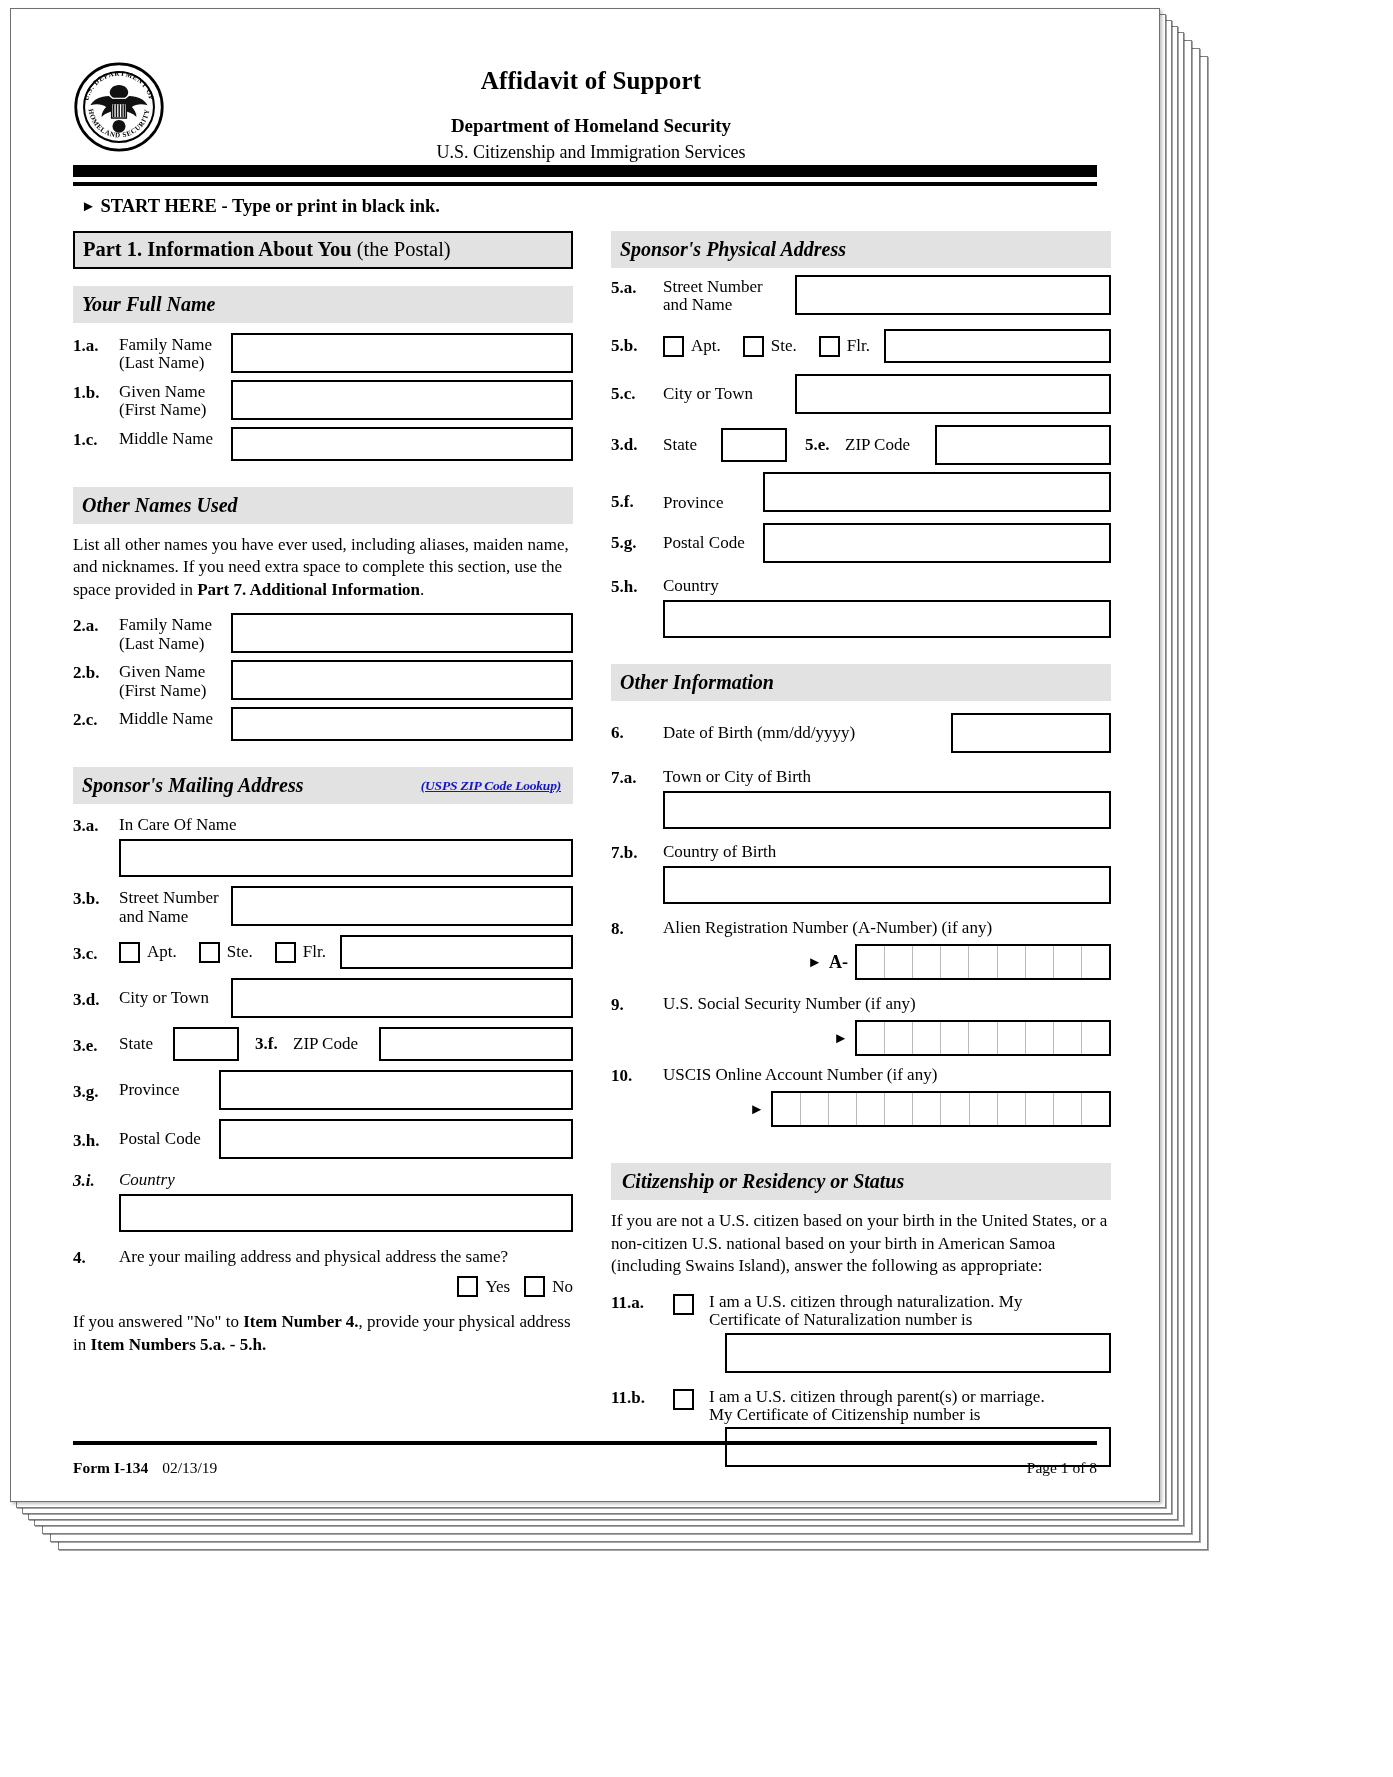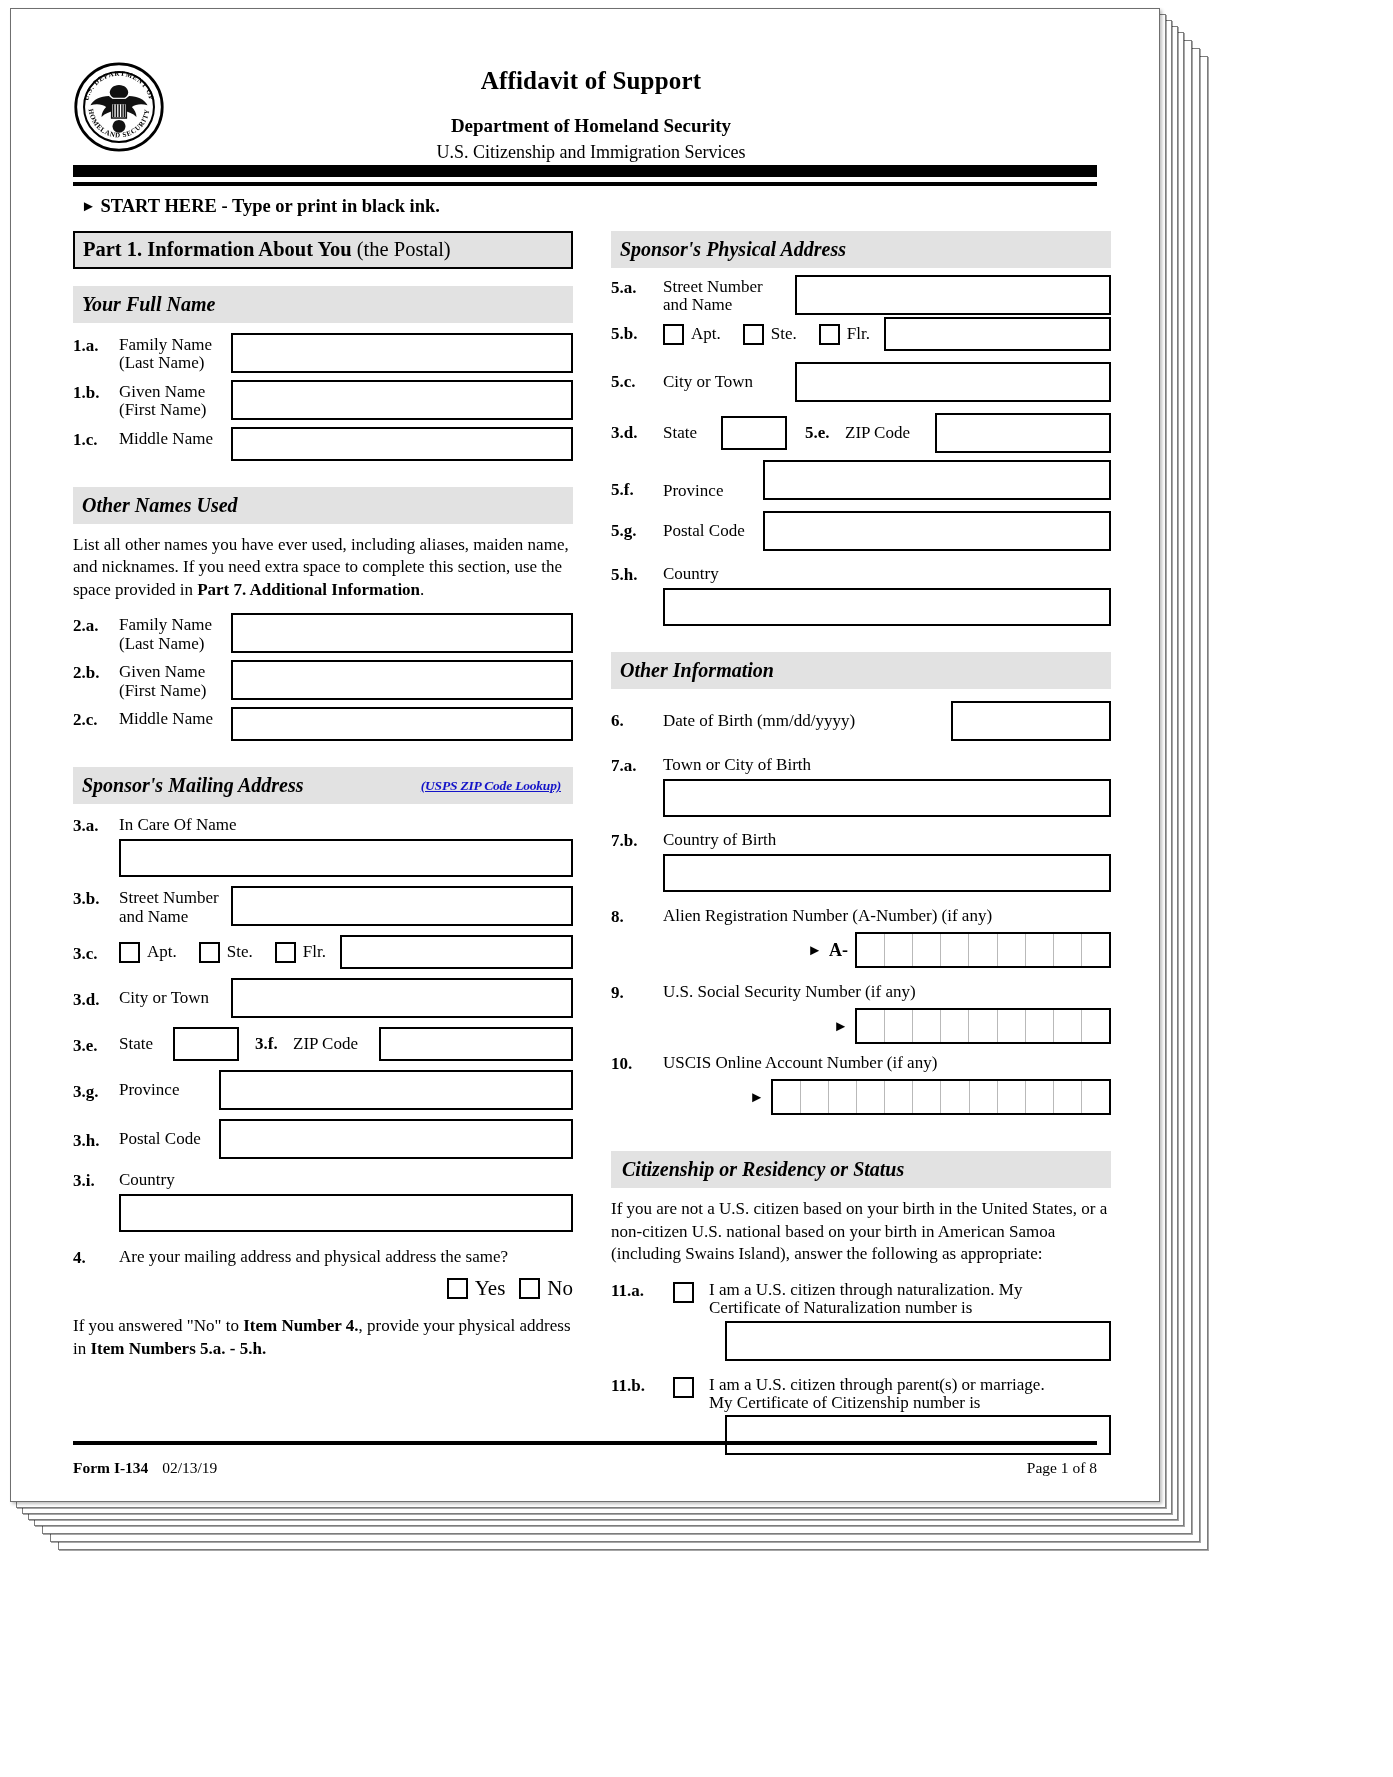--- a/index.html
+++ b/index.html
@@ -261,21 +261,21 @@
     font-size: 18px;
     font-weight: bold;
     margin-right: 7px;
   }
 
   .yesno {
     display: flex;
     justify-content: flex-end;
     align-items: center;
     margin-top: 8px;
-    font-size: 21px;
+    font-size: 17px;
   }
 
   
   .footer-rule {
     position: absolute;
     left: 62px;
     bottom: 56px;
     width: 1024px;
     height: 4px;
     background: #000;
@@ -485,21 +485,21 @@
         <div class="lbl" style="padding-top:0; width:100px; flex:0 0 100px;">Province</div>
         <div class="fld fld-tall"></div>
       </div>
 
       <div class="row" style="margin-top:9px; align-items:center;">
         <div class="num">3.h.</div>
         <div class="lbl" style="padding-top:0; width:100px; flex:0 0 100px;">Postal Code</div>
         <div class="fld fld-tall"></div>
       </div>
 
-      <div class="row" style="margin-top:9px;">
+      <div class="row" style="margin-top:9px;font-style:italic;">
         <div class="num">3.i.</div>
         <div class="lbl">Country</div>
       </div>
       <div class="fld-full"></div>
 
       <div class="row" style="margin-top:13px;">
         <div class="num">4.</div>
         <div class="lbl">Are your mailing address and physical address the same?</div>
       </div>
 
@@ -524,21 +524,21 @@
 
       <div class="row" style="">
         <div class="num num-w">5.a.</div>
         <div class="lbl lbl-sn">
           <div>Street Number</div>
           <div>and Name</div>
         </div>
         <div class="fld fld-tall"></div>
       </div>
 
-      <div class="row" style="margin-top:2px; align-items:center;">
+      <div class="row" style="margin-top:14px; align-items:center;">
         <div class="num num-w" style="padding-top:0;">5.b.</div>
         <div class="cb-wrap">
           <span class="cb"></span>
           <span>Apt.</span>
         </div>
         <div class="cb-wrap">
           <span class="cb"></span>
           <span>Ste.</span>
         </div>
         <div class="cb-wrap" style="margin-right:14px;">

